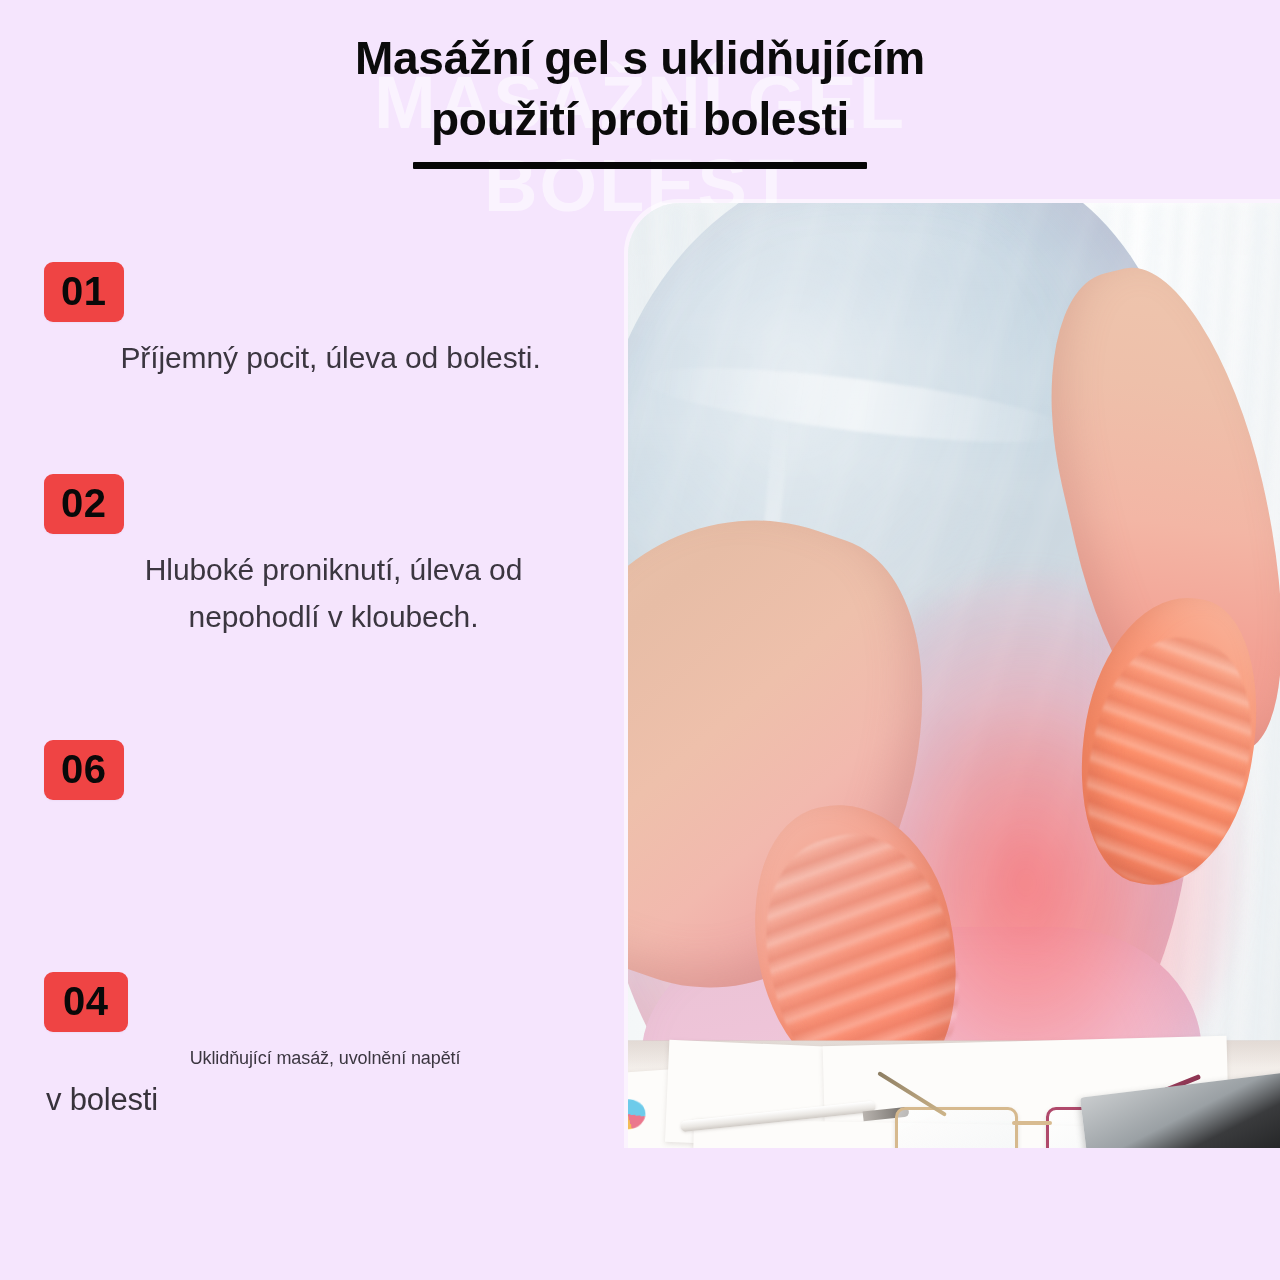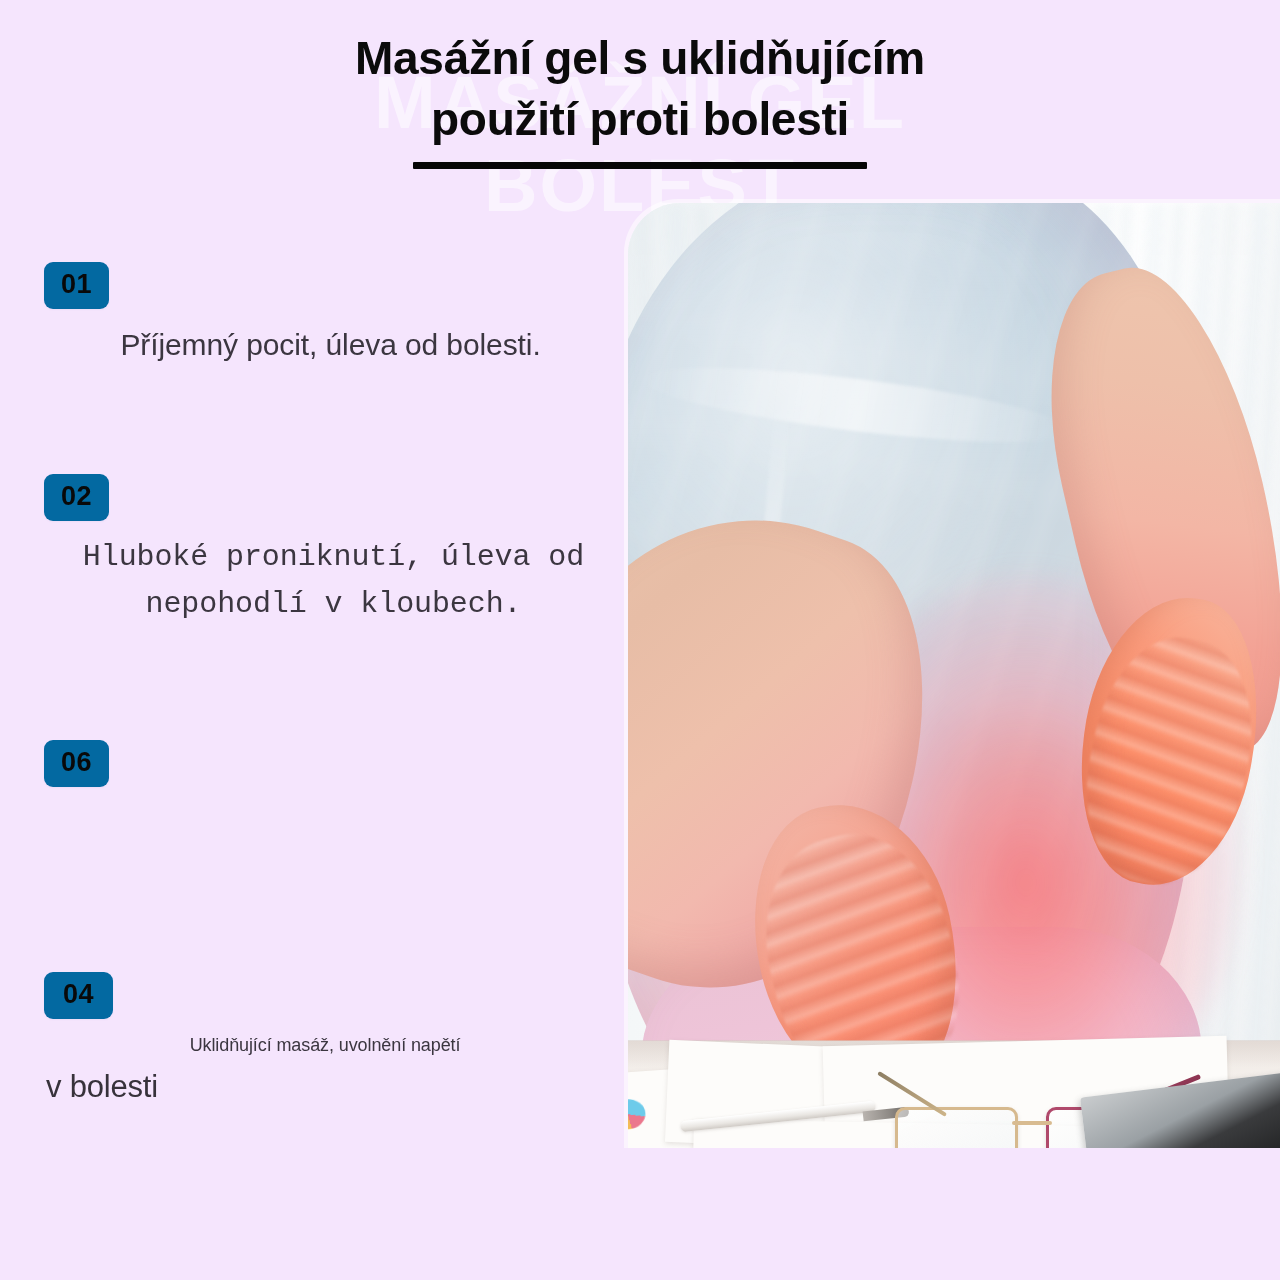--- a/index.html
+++ b/index.html
@@ -84,44 +84,44 @@
     left: 0;
     width: 560px;
   }
   .feature.f1 { top: 0px; }
   .feature.f2 { top: 212px; }
   .feature.f3 { top: 478px; }
   .feature.f4 { top: 710px; }
 
   .badge {
     display: inline-block;
-    background: #0369a1;
+    background: #ef4444;
     color: #090909;
-    font-size: 27px;
+    font-size: 40px;
     font-weight: 700;
     line-height: 1;
     padding: 9px 17px 11px 17px;
     border-radius: 9px;
     letter-spacing: 0.5px;
     box-shadow: 0 1px 2px rgba(120, 80, 150, 0.06);
   }
   .badge.wide { padding-left: 19px; padding-right: 19px; }
 
   .ftext {
     margin-top: 13px;
     font-size: 30px;
     line-height: 1.55;
     color: #3b3640;
     font-weight: 400;
     letter-spacing: -0.1px;
     white-space: pre-line;
     text-align: center;
   }
   .feature.f1 .ftext { margin-left: 13px; }
-  .feature.f2 .ftext { margin-left: 19px; font-family: Liberation Mono, monospace; }
+  .feature.f2 .ftext { margin-left: 19px; }
   .feature.f3 .ftext { margin-left: 2px; }
   .feature.f4 .ftext { margin-left: 2px; font-size: 18px; line-height: 1.45; }
   .ftext-big {
     margin-left: 2px;
     margin-top: 9px;
     font-size: 31px;
     line-height: 1.3;
     color: #37323b;
     letter-spacing: -0.2px;
   }

